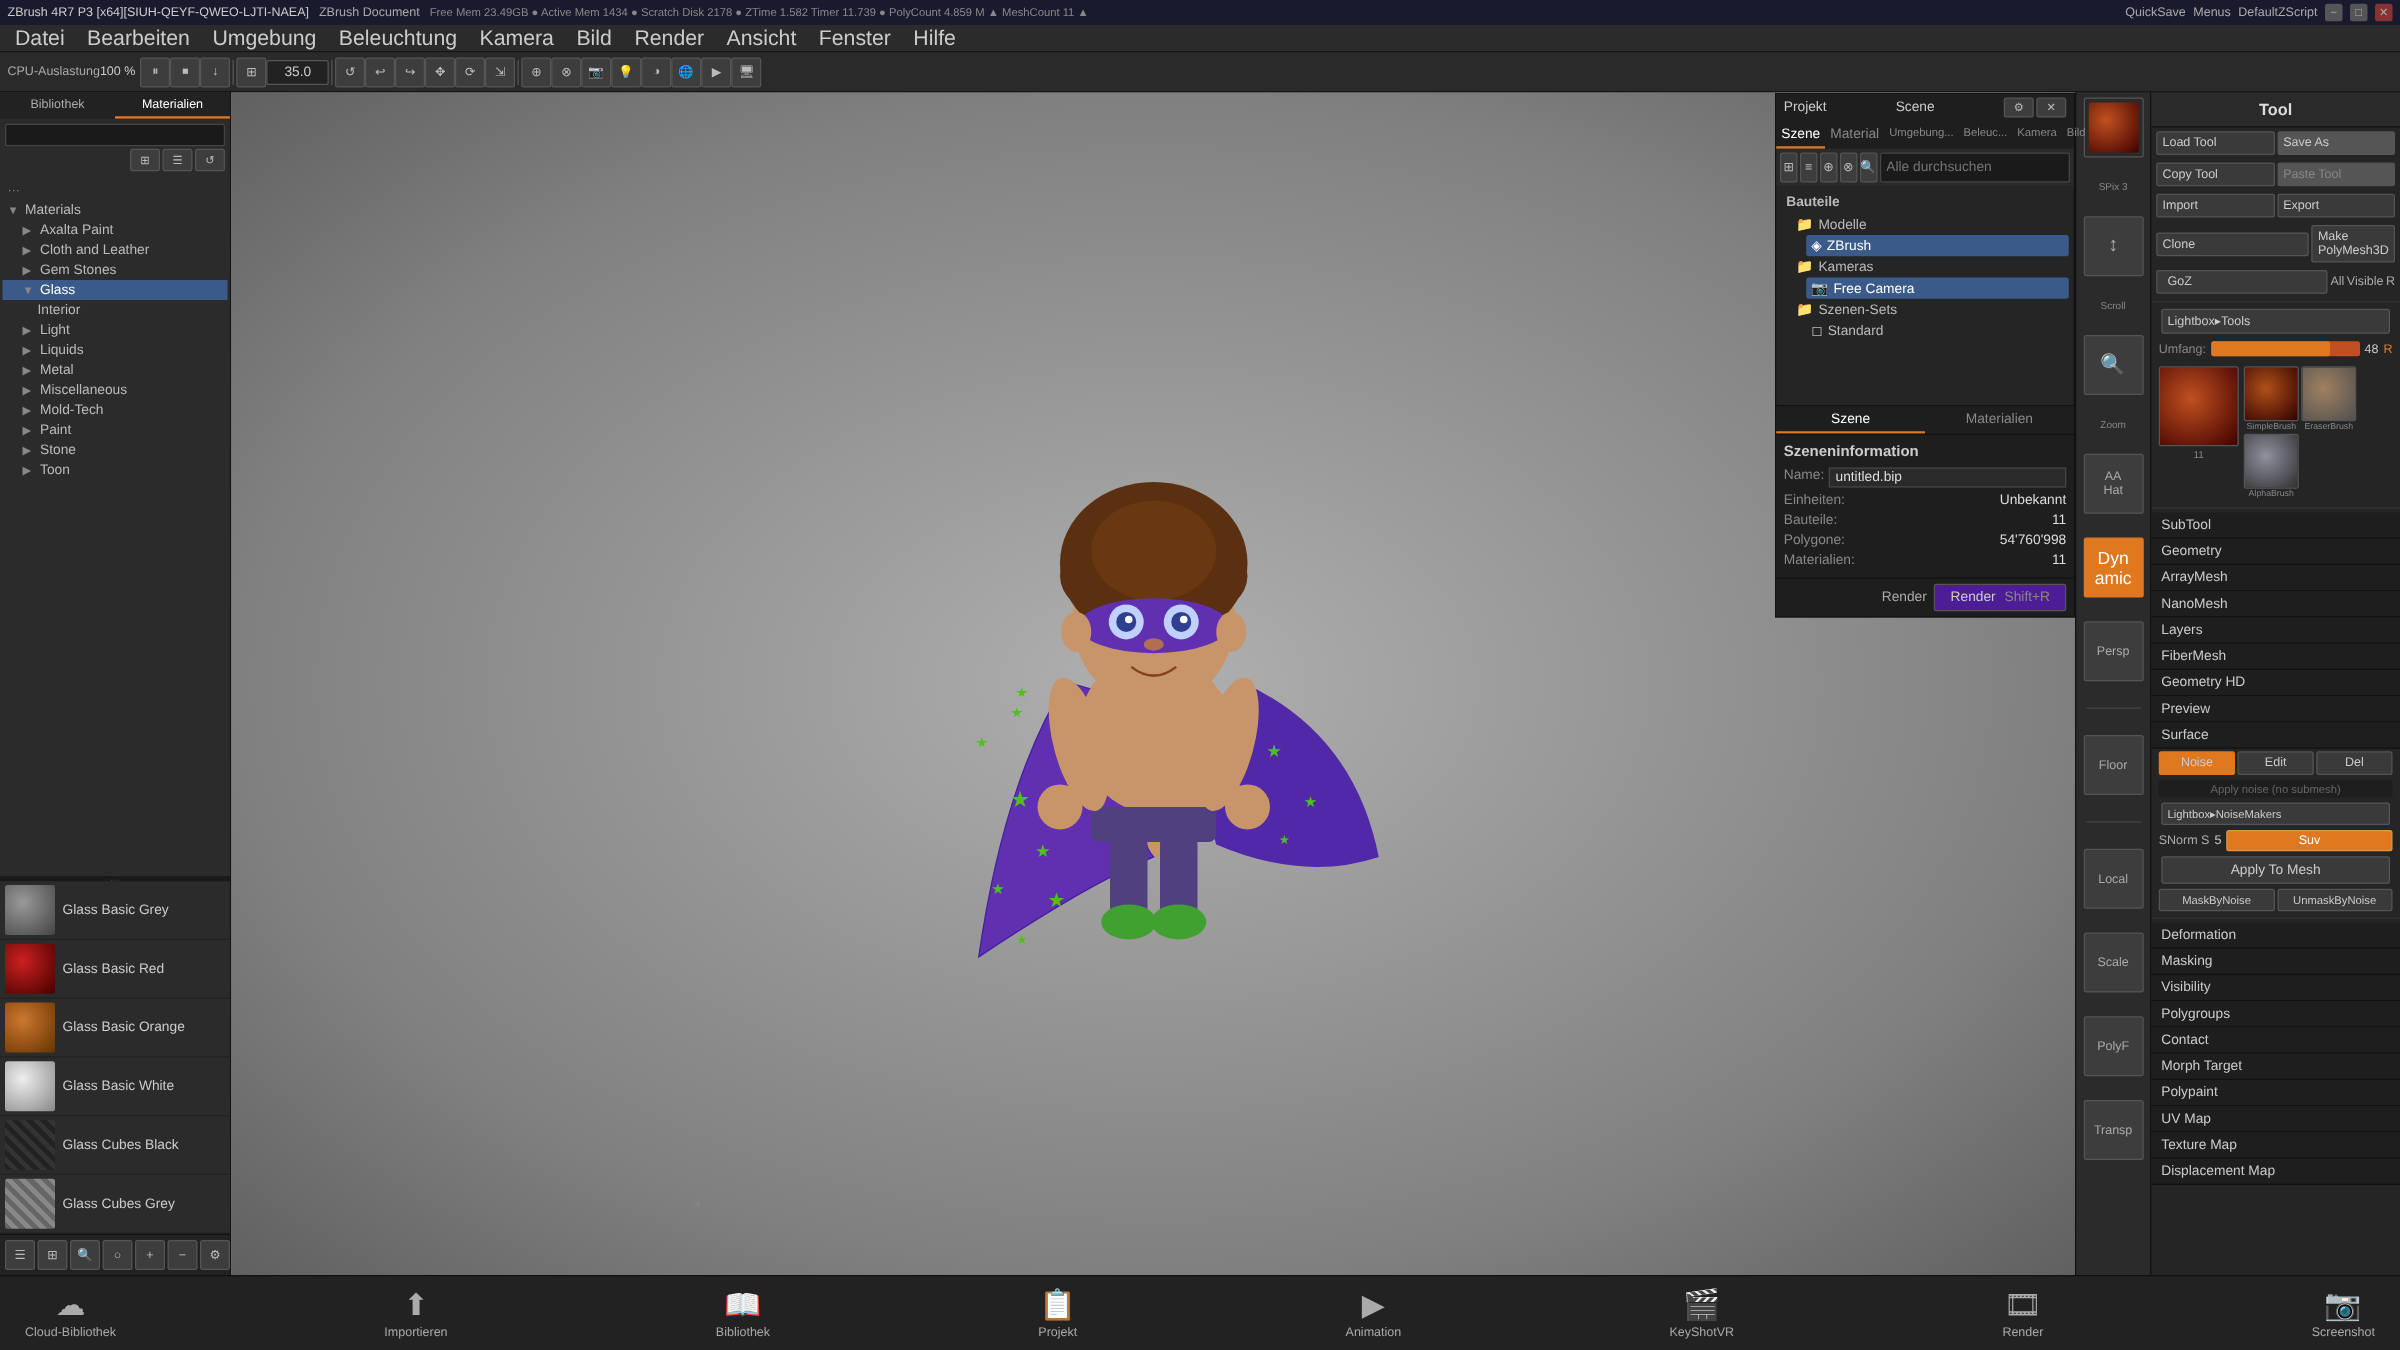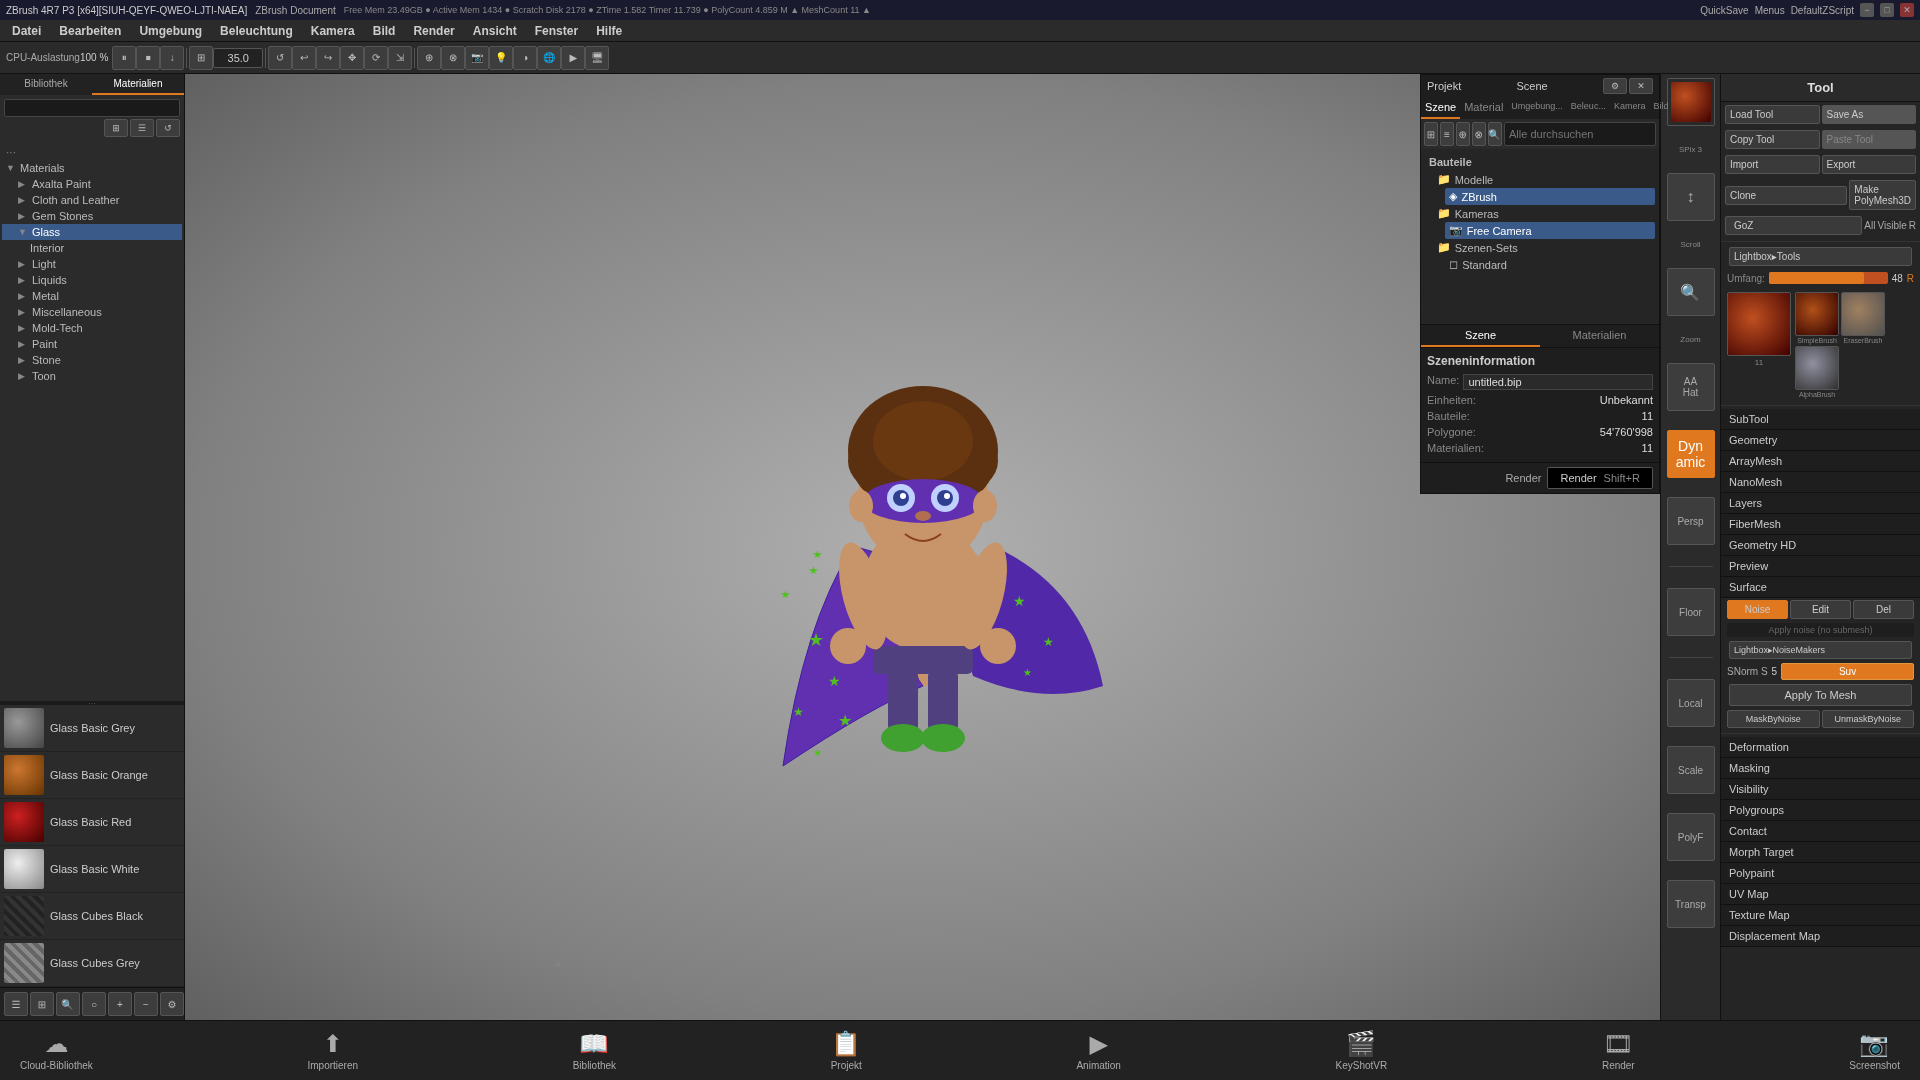--- a/index.html
+++ b/index.html
@@ -12,21 +12,21 @@
     }
     #titlebar-left { display: flex; gap: 8px; align-items: center; }
     #titlebar-right { display: flex; gap: 6px; align-items: center; }
     .win-btn { width: 14px; height: 14px; border-radius: 2px; background: #555; display: flex; align-items: center; justify-content: center; cursor: pointer; font-size: 9px; color: #aaa; }
 
     
     #menubar {
       height: 22px; background: #2b2b2b; display: flex; align-items: center;
       padding: 0 4px; gap: 2px; border-bottom: 1px solid #111;
     }
-    .menu-item { padding: 2px 8px; cursor: pointer; border-radius: 2px; font-size: 12px; color: #ccc; font-weight: bold; }
+    .menu-item { padding: 2px 8px; cursor: pointer; border-radius: 2px; font-size: 17px; color: #ccc; }
 
     
     #toolbar {
       height: 32px; background: #2a2a2a; display: flex; align-items: center;
       padding: 0 6px; gap: 0; border-bottom: 1px solid #111;
     }
     .tb-btn {
       height: 24px; min-width: 24px; background: #3d3d3d; border: 1px solid #555;
       border-radius: 2px; cursor: pointer; display: flex; align-items: center;
       justify-content: center; font-size: 10px; color: #bbb; padding: 0 4px;
@@ -292,26 +292,26 @@
     <div style="height:4px; background:#1a1a1a; cursor:ns-resize; display:flex; align-items:center; justify-content:center;">
       <span style="color:#555; font-size:8px;">···</span>
     </div>
 
     <div id="mat-list">
       <div class="mat-item">
         <div class="mat-thumb mat-glass-grey"></div>
         <span class="mat-name">Glass Basic Grey</span>
       </div>
       <div class="mat-item">
+        <div class="mat-thumb mat-glass-red"></div>
+        <span class="mat-name">Glass Basic Red</span>
+      </div>
+      <div class="mat-item">
         <div class="mat-thumb mat-glass-orange"></div>
         <span class="mat-name">Glass Basic Orange</span>
-      </div>
-      <div class="mat-item">
-        <div class="mat-thumb mat-glass-red"></div>
-        <span class="mat-name">Glass Basic Red</span>
       </div>
       <div class="mat-item">
         <div class="mat-thumb mat-glass-white"></div>
         <span class="mat-name">Glass Basic White</span>
       </div>
       <div class="mat-item">
         <div class="mat-thumb mat-glass-cubes-black"></div>
         <span class="mat-name">Glass Cubes Black</span>
       </div>
       <div class="mat-item">
@@ -691,21 +691,21 @@
       <span class="sp-info-value">54'760'998</span>
     </div>
     <div class="sp-info-row">
       <span class="sp-info-label">Materialien:</span>
       <span class="sp-info-value">11</span>
     </div>
   </div>
 
   <div style="display:flex; align-items:center; justify-content:flex-end; padding:4px 6px; background:#1e1e1e; border-top:1px solid #111;">
     <span style="font-size:11px;color:#aaa;margin-right:6px;">Render</span>
-    <button style="background:#000000;border:1px solid #555;color:#ccc;padding:4px 12px;font-size:11px;cursor:pointer;border-radius:2px;">
+    <button style="background:#4c1d95;border:1px solid #555;color:#ccc;padding:4px 12px;font-size:11px;cursor:pointer;border-radius:2px;">
       <span>Render</span>
       <span style="color:#888;margin-left:4px;">Shift+R</span>
     </button>
   </div>
 </div>
 
 <div id="bottom-bar" style="position:fixed;bottom:0;left:0;right:0;">
   <div class="bb-item">
     <span class="bb-icon">☁</span>
     <span>Cloud-Bibliothek</span>

